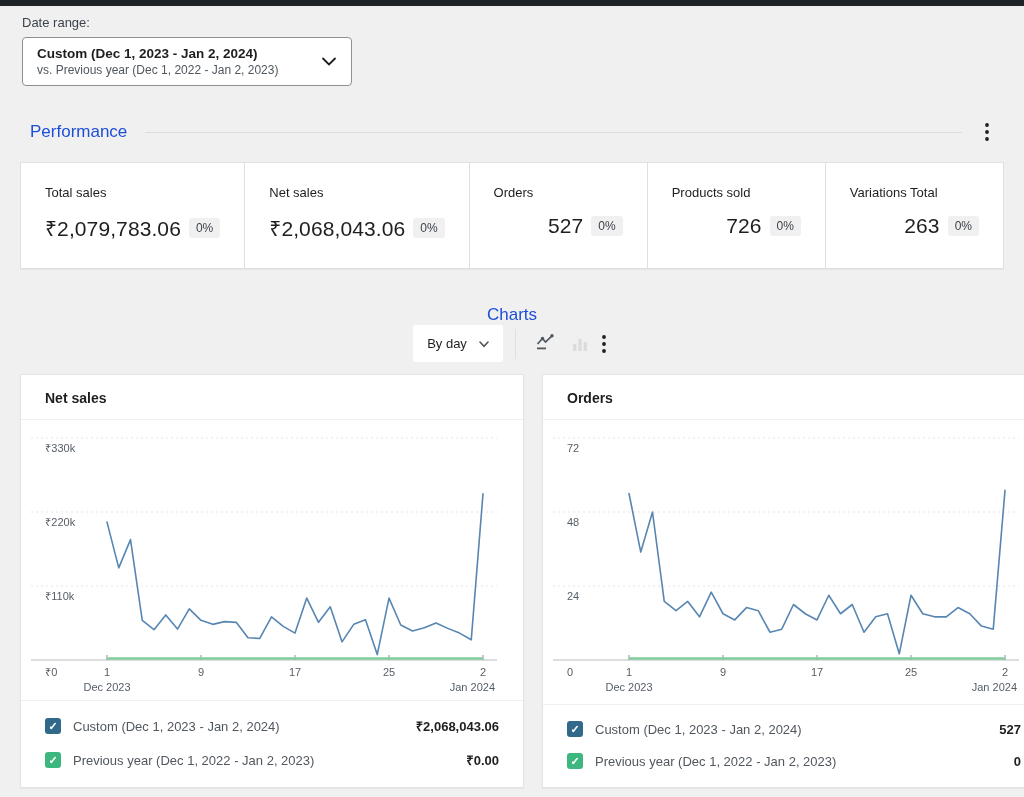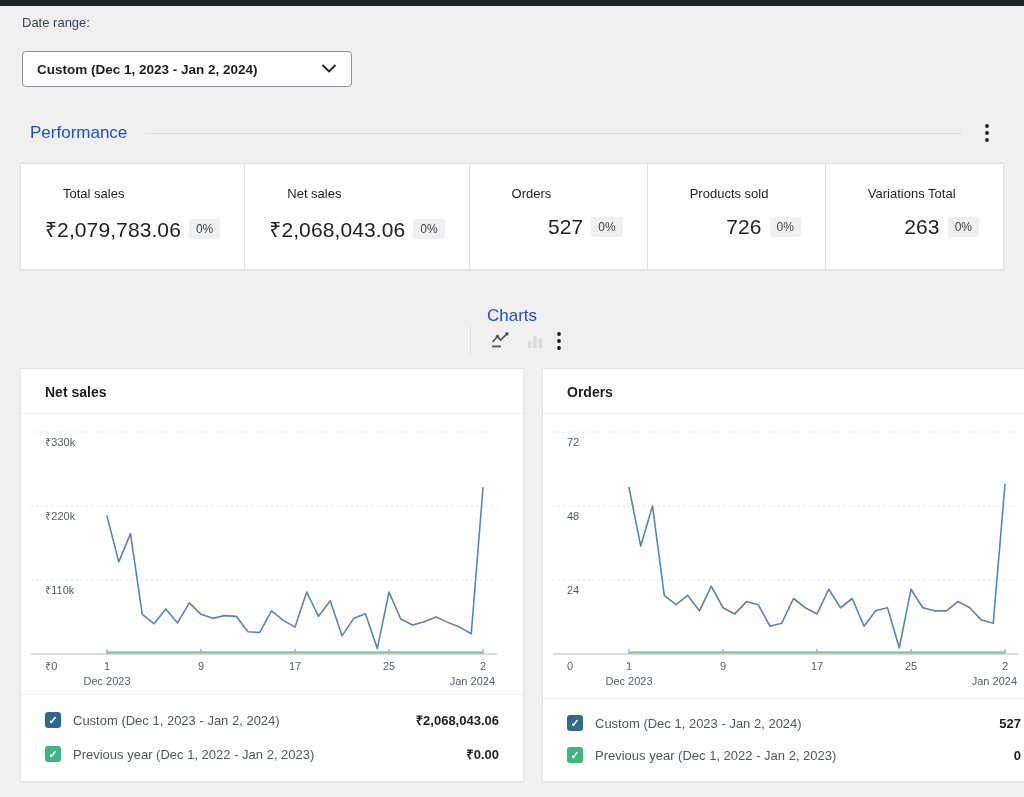--- a/index.html
+++ b/index.html
@@ -7,21 +7,21 @@
   body {
     background: #f0f0f1;
     font-family: "Liberation Sans", sans-serif;
     color: #1e1e1e;
     height: 797px;
     overflow: hidden;
   }
   .topbar { height: 6px; background: #1d2327; width: 100%; }
 
   
-  .daterange-label { margin: 9px 0 21px 22px; font-size: 13px; color: #3c434a; }
+  .daterange-label { margin: 9px 0 7px 22px; font-size: 13px; color: #3c434a; }
   .daterange-select {
     margin-left: 22px; width: 330px; background: #fff;
     border: 1px solid #8c8f94; border-radius: 4px;
     padding: 8px 14px; display: flex; align-items: center; justify-content: space-between;
     cursor: pointer;
   }
   .daterange-texts { display: flex; flex-direction: column; gap: 2px; }
   .daterange-primary { font-size: 13.5px; font-weight: bold; color: #1e1e1e; }
   .daterange-secondary { font-size: 12px; color: #50575e; }
 
@@ -32,21 +32,21 @@
   .section-rule { flex: 1; height: 1px; background: #dcdcde; margin: 0 18px; }
   .kebab-btn { background: none; border: none; cursor: pointer; padding: 2px 4px; display: flex; }
 
   
   .stats-row {
     margin: 18px 20px 0 20px; display: flex; background: #fff;
     border: 1px solid #e0e0e0; box-shadow: 0 1px 1px rgba(0,0,0,0.04);
   }
   .stat { flex: 1; padding: 22px 24px 26px 24px; border-right: 1px solid #e0e0e0; cursor: pointer; }
   .stat:last-child { border-right: none; }
-  .stat-label { font-size: 13px; color: #1e1e1e; margin-bottom: 14px; margin-left: 18px; }
+  .stat-label { font-size: 13px; color: #1e1e1e; margin-bottom: 14px; }
   .stat-valuerow { display: flex; align-items: center; justify-content: flex-end; }
   .stat-value { font-size: 21px; color: #1e1e1e; letter-spacing: 0.1px; }
   .stat-badge {
     background: #f0f0f1; color: #3c434a; font-size: 12px;
     padding: 3px 7px; border-radius: 3px; margin-left: 8px; flex: none;
   }
 
   
   .charts-controls { display: flex; align-items: center; }
   .byday-select {
@@ -88,20 +88,21 @@
 </head>
 <body>
 
 <div class="topbar"></div>
 
 <div class="daterange-label">Date range:</div>
 
 <div class="daterange-select">
   <div class="daterange-texts">
     <span class="daterange-primary">Custom (Dec 1, 2023 - Jan 2, 2024)</span>
+    <span class="daterange-secondary">vs. Previous year (Dec 1, 2022 - Jan 2, 2023)</span>
   </div>
   <span>
     <svg width="16" height="10" viewBox="0 0 16 10">
         <path d="M2 1.5 L8 7.5 L14 1.5" fill="none" stroke="#1e1e1e" stroke-width="1.8" stroke-linecap="round"></path>
       </svg>
   </span>
 </div>
 
 <div class="section-head">
   <span class="section-title">Performance</span>
@@ -150,20 +151,28 @@
       <span class="stat-value">263</span>
       <span class="stat-badge">0%</span>
     </div>
   </div>
 </div>
 
 <div class="section-head charts-head">
   <span class="section-title">Charts</span>
   <span class="section-rule"></span>
   <div class="charts-controls">
+    <button class="byday-select">
+      <span>By day</span>
+      <span>
+        <svg width="10" height="7" viewBox="0 0 10 7">
+            <path d="M1 1 L5 5.4 L9 1" fill="none" stroke="#50575e" stroke-width="1.6" stroke-linecap="round"></path>
+          </svg>
+      </span>
+    </button>
     <span class="controls-divider"></span>
     <button class="icon-btn">
       <svg width="19" height="19" viewBox="0 0 19 19">
         <path d="M1.5 10 L6.5 4.5 L9.5 8 L16 1.8" fill="none" stroke="#50575e" stroke-width="1.7"></path>
         <circle cx="6.5" cy="4.5" r="1.7" fill="#50575e"></circle>
           <circle cx="16" cy="1.8" r="1.7" fill="#50575e"></circle>
         <rect x="1" y="13.5" width="9" height="1.8" fill="#50575e"></rect>
       </svg>
     </button>
     <button class="icon-btn">

